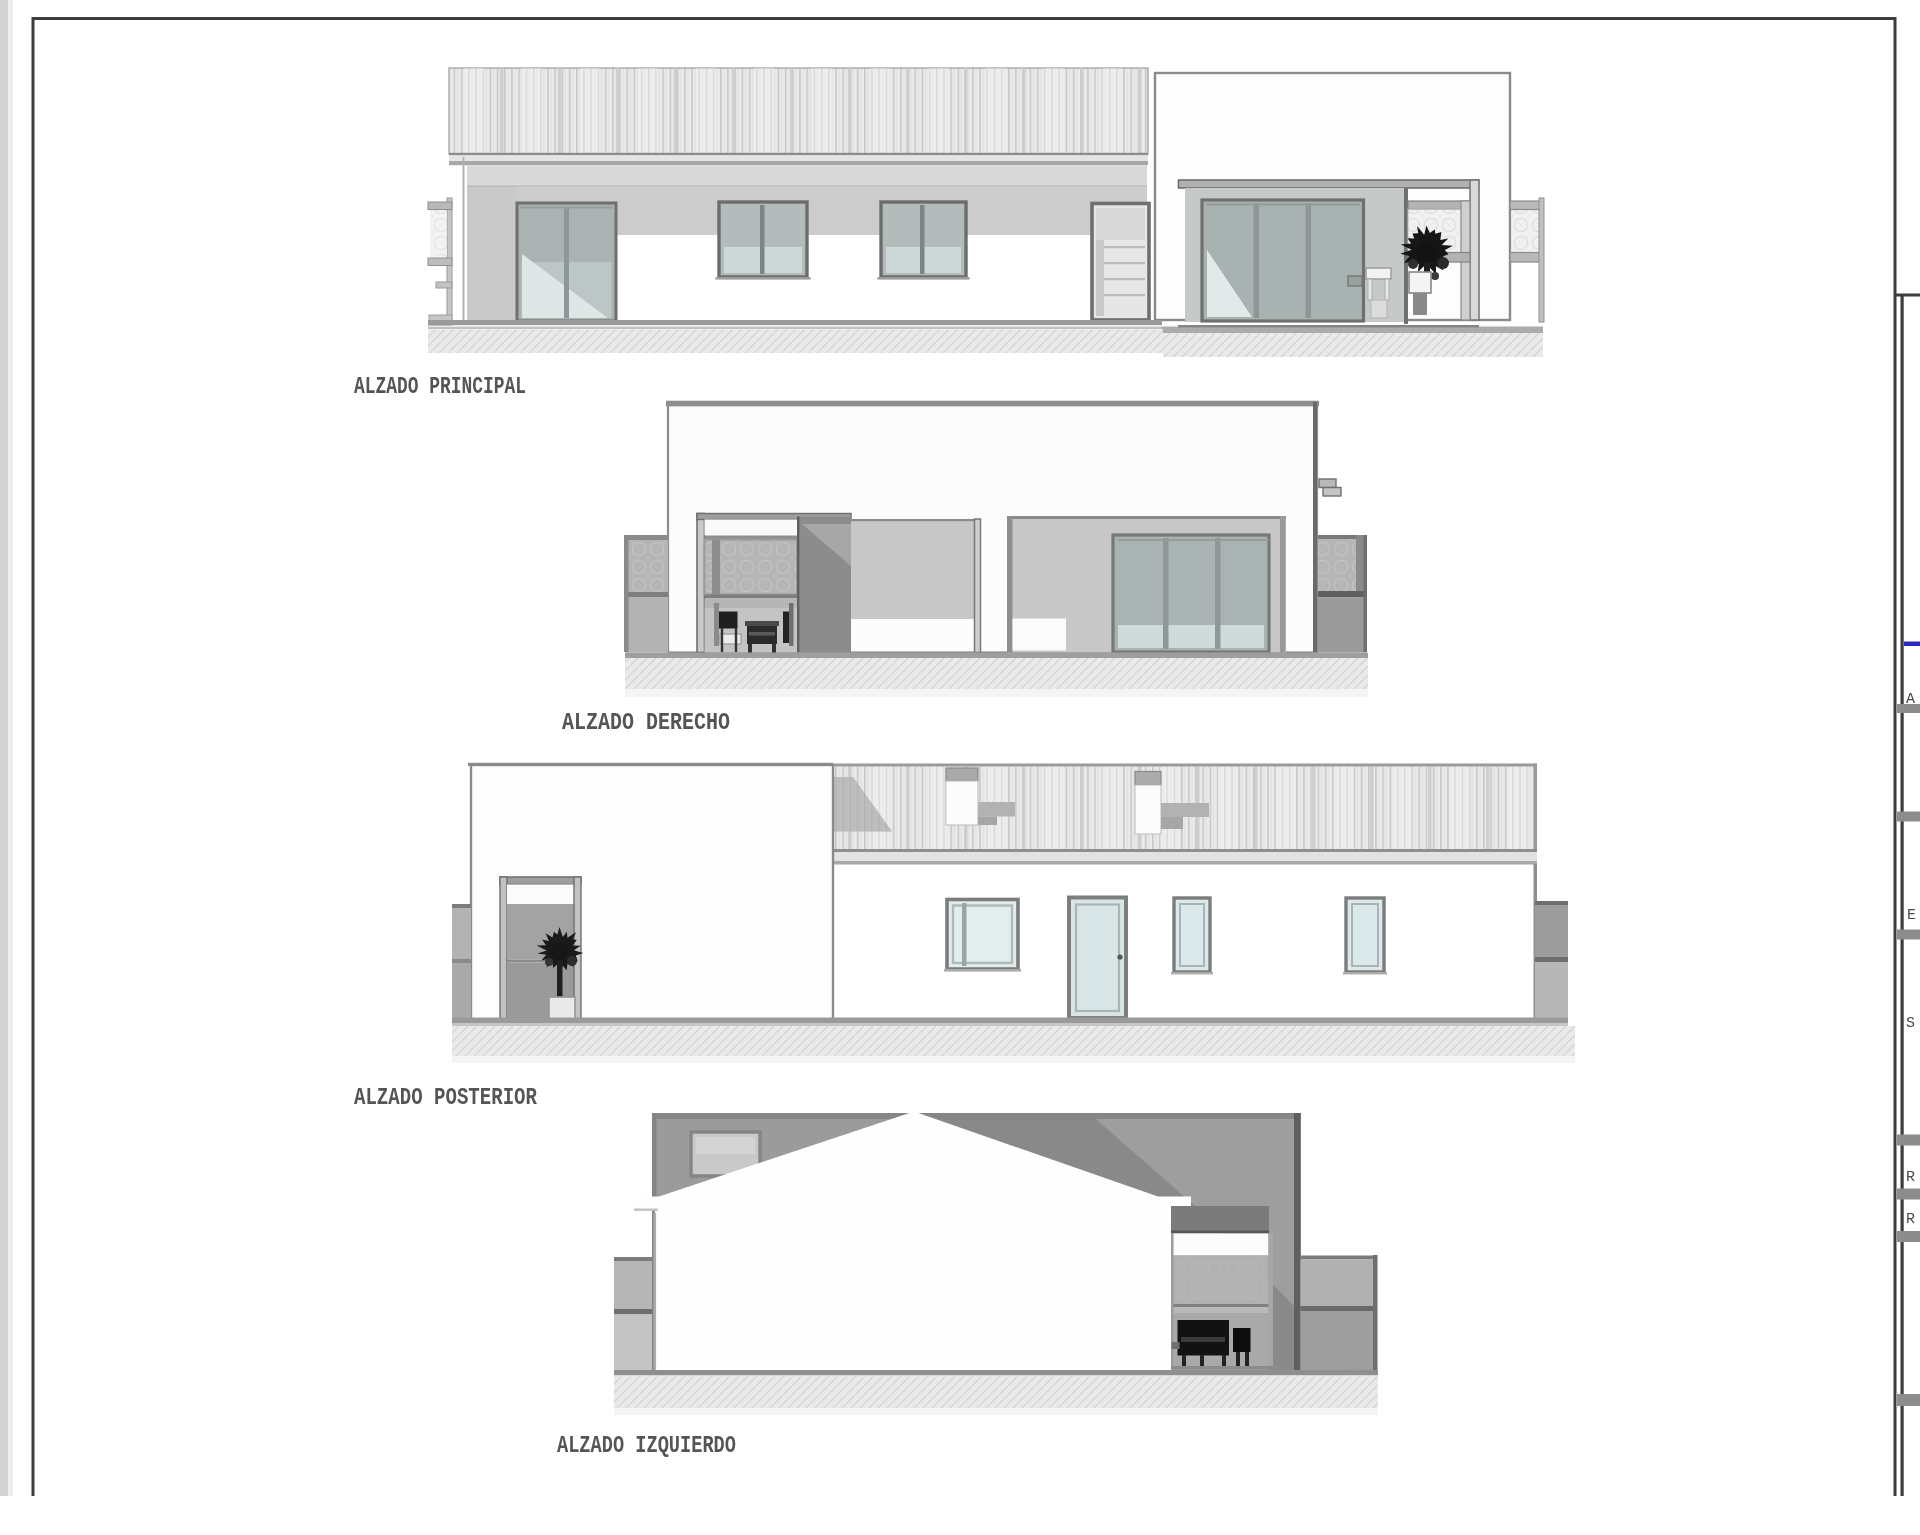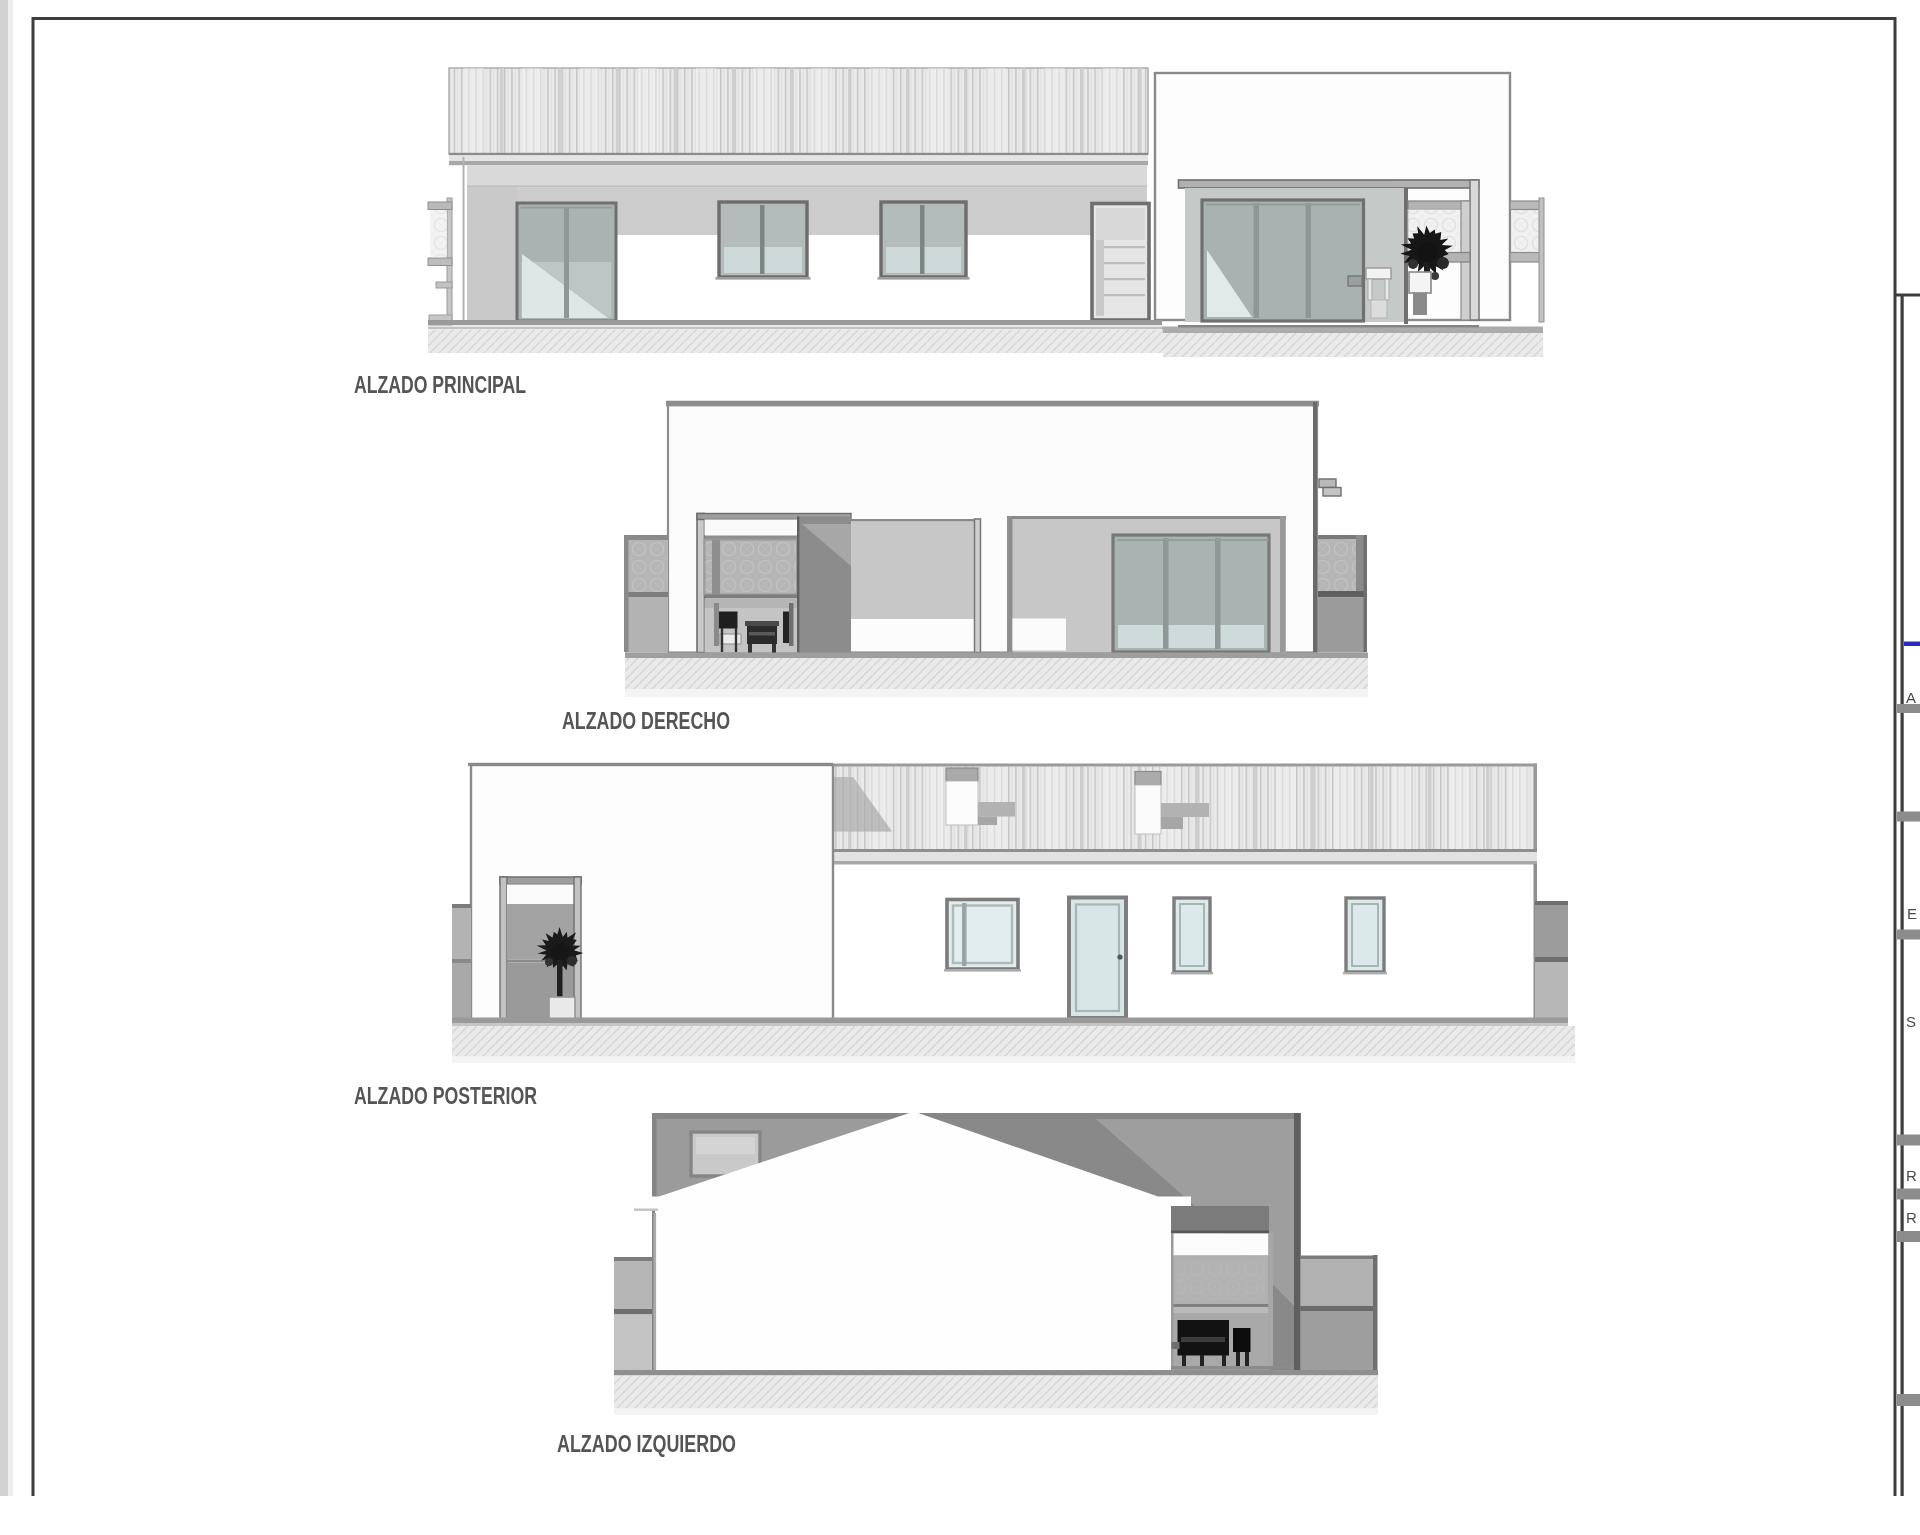--- a/index.html
+++ b/index.html
@@ -1,17 +1,17 @@
 <!DOCTYPE html>
 <html><head>
 <meta charset="utf-8">
 <style>
   html,body{margin:0;padding:0;background:#ffffff;}
   #page{position:relative;width:1920px;height:1496px;overflow:hidden;background:#c4b5fd;
-        font-family:Liberation Sans, sans-serif;}
+        font-family:Liberation Mono, monospace;}
   svg{position:absolute;left:0;top:0;filter:blur(0.45px);}
 </style>
 </head>
 <body>
 <div id="page">
 <svg width="1920" height="1535" viewBox="0 0 1920 1535">
 <defs>
   <pattern id="stripes" width="7.2" height="12" patternUnits="userSpaceOnUse">
     <rect width="7.2" height="12" fill="#eaeaea"></rect>
     <rect width="1.5" height="12" fill="#c6c6c6"></rect>

